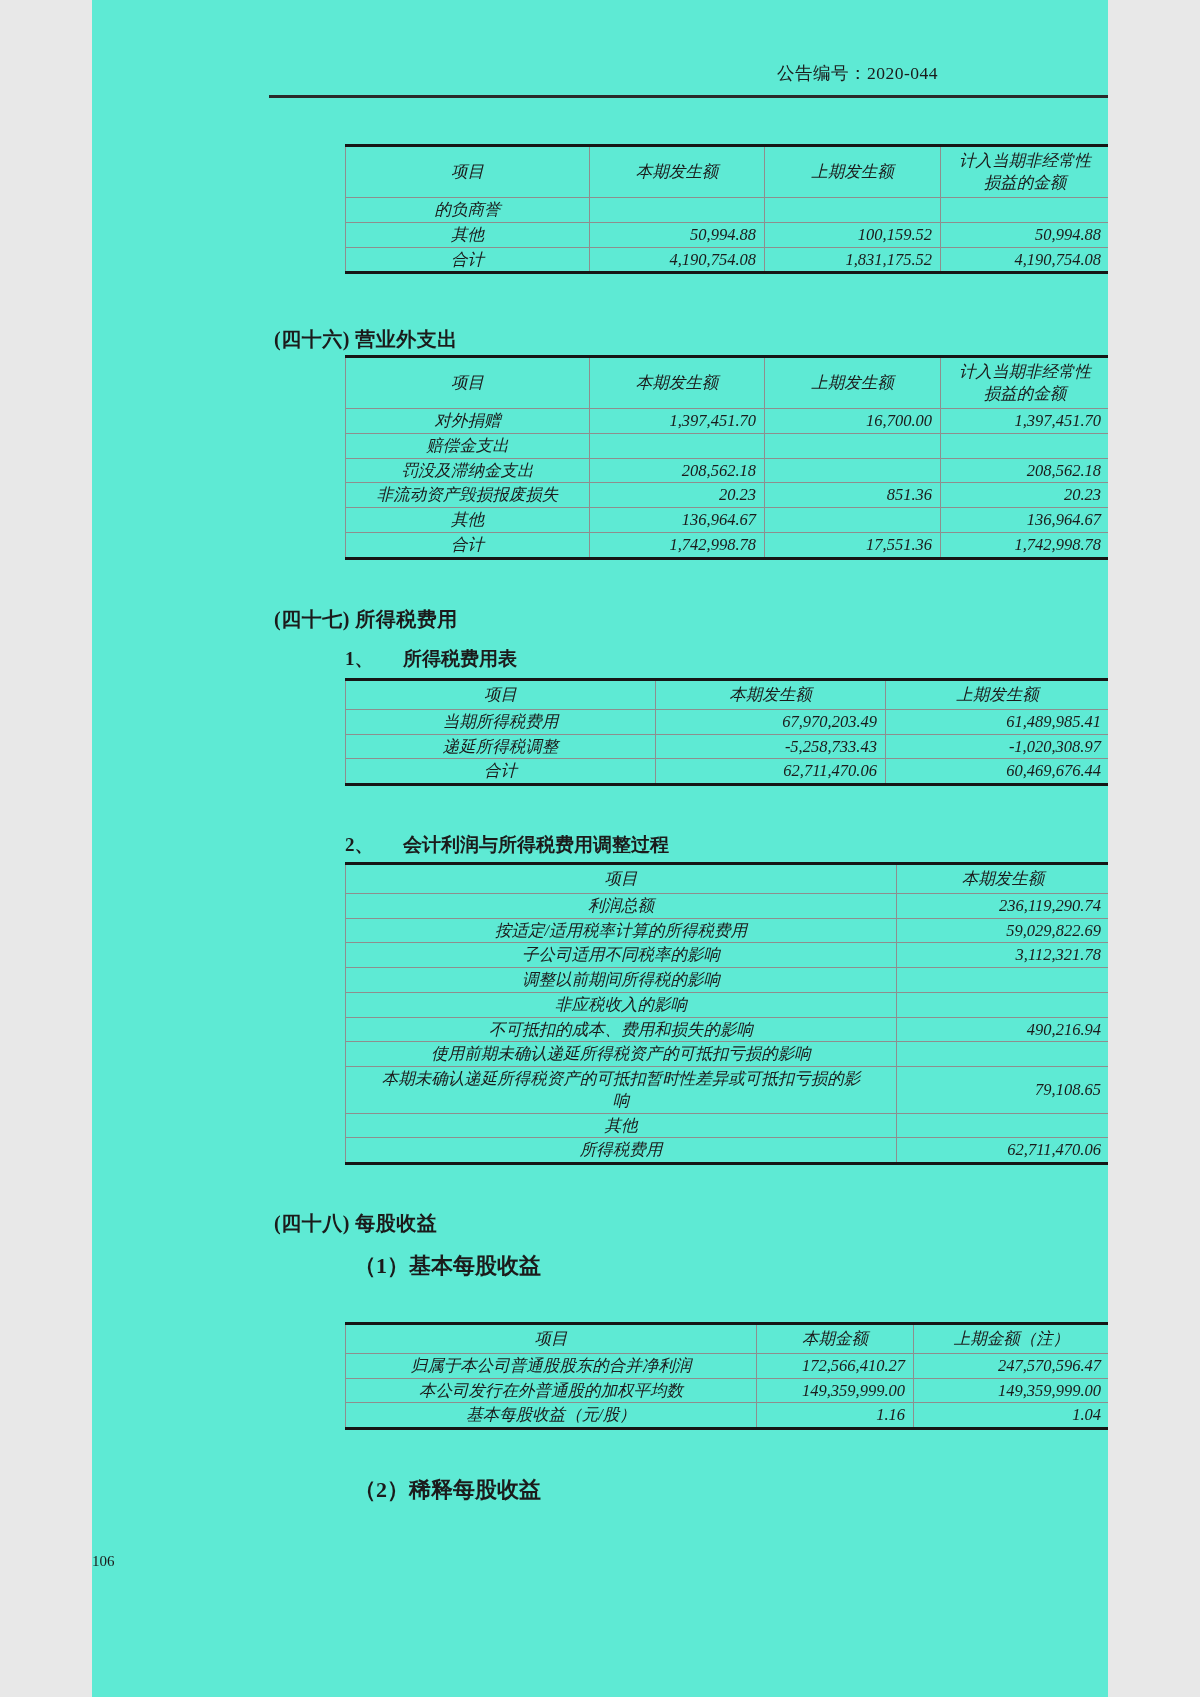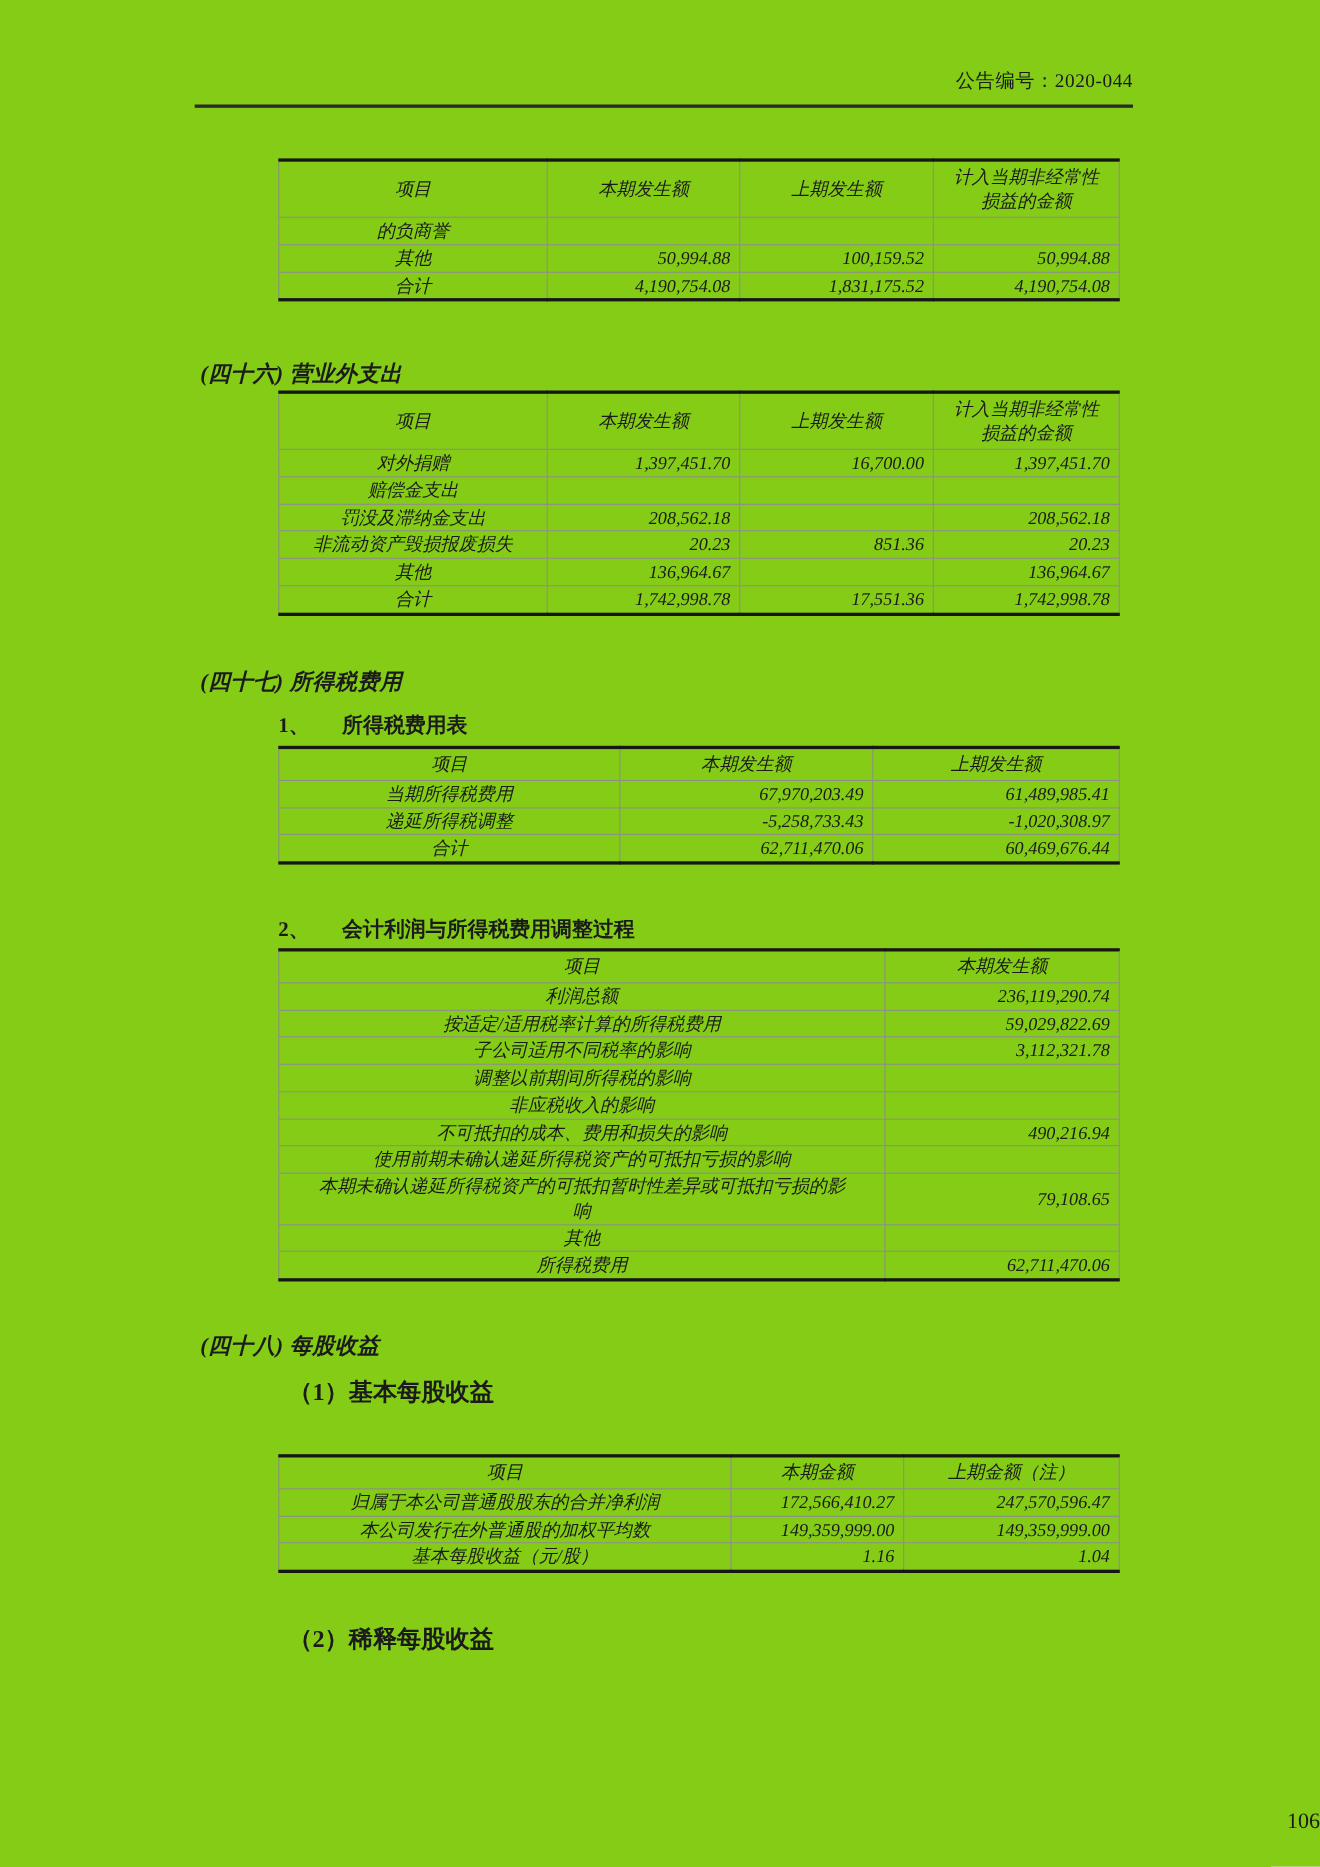--- a/index.html
+++ b/index.html
@@ -1,22 +1,22 @@
 <!DOCTYPE html>
 <html><head>
 <meta charset="utf-8">
 <style>
   * { margin: 0; padding: 0; box-sizing: border-box; }
   html, body { background: #e8e8e8; }
   .page {
     position: relative;
-    width: 1200px;
+    width: 1016px;
     height: 1697px;
     margin: 0 auto;
-    background: #84cc16;
+    background: #5eead4;
     font-family: "Liberation Serif", "DejaVu Serif", serif;
     color: #1b1b1b;
     overflow: hidden;
   }
   .header-right {
     position: absolute;
     top: 61px;
     right: 170px;
     font-size: 17.5px;
     letter-spacing: 0.5px;
@@ -29,21 +29,20 @@
     height: 2.5px;
     background: #2a2a2a;
   }
   .section-heading {
     position: absolute;
     left: 182px;
     font-size: 20px;
     font-weight: bold;
     letter-spacing: 0.5px;
     white-space: nowrap;
-    font-style: italic;
   }
   .sub-heading {
     position: absolute;
     left: 253px;
     font-size: 19px;
     font-weight: bold;
     white-space: nowrap;
   }
   .sub-heading .num { display: inline-block; width: 58px; }
   .sub-heading-paren {
@@ -80,23 +79,23 @@
     height: 24px;
     vertical-align: middle;
   }
   .doc-table td.lbl { text-align: center; white-space: pre-line; }
   .doc-table td.lbl.center { text-align: center; }
   .doc-table td.num { text-align: right; }
   .tall-head th { height: 52px; }
   .page-number {
     position: absolute;
     left: 0; right: 0;
-    top: 1645px;
-    text-align: right;
-    font-size: 20px;
+    top: 1553px;
+    text-align: left;
+    font-size: 15px;
   }
 </style>
 </head>
 <body>
 
 <div class="page">
 
   <div class="header-right">公告编号：2020-044</div>
   <div class="header-rule"></div>
 

